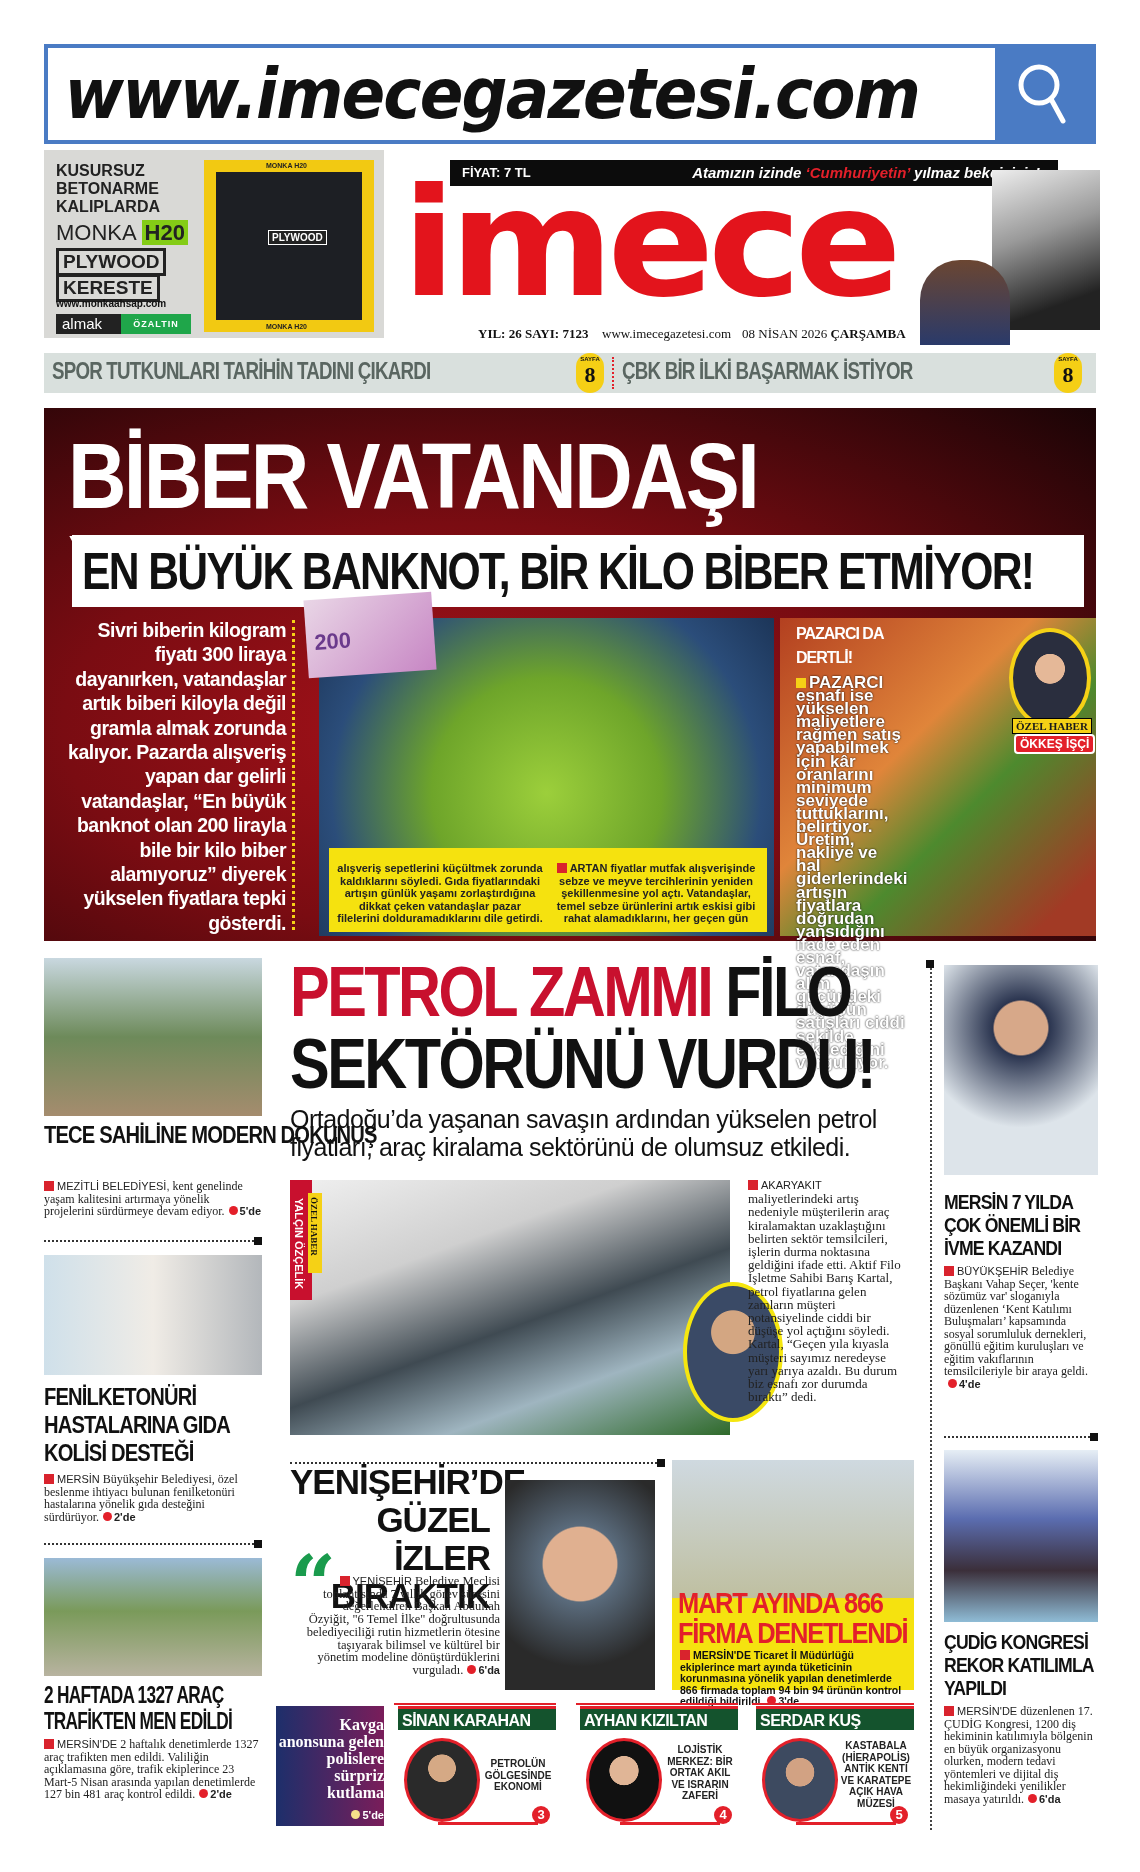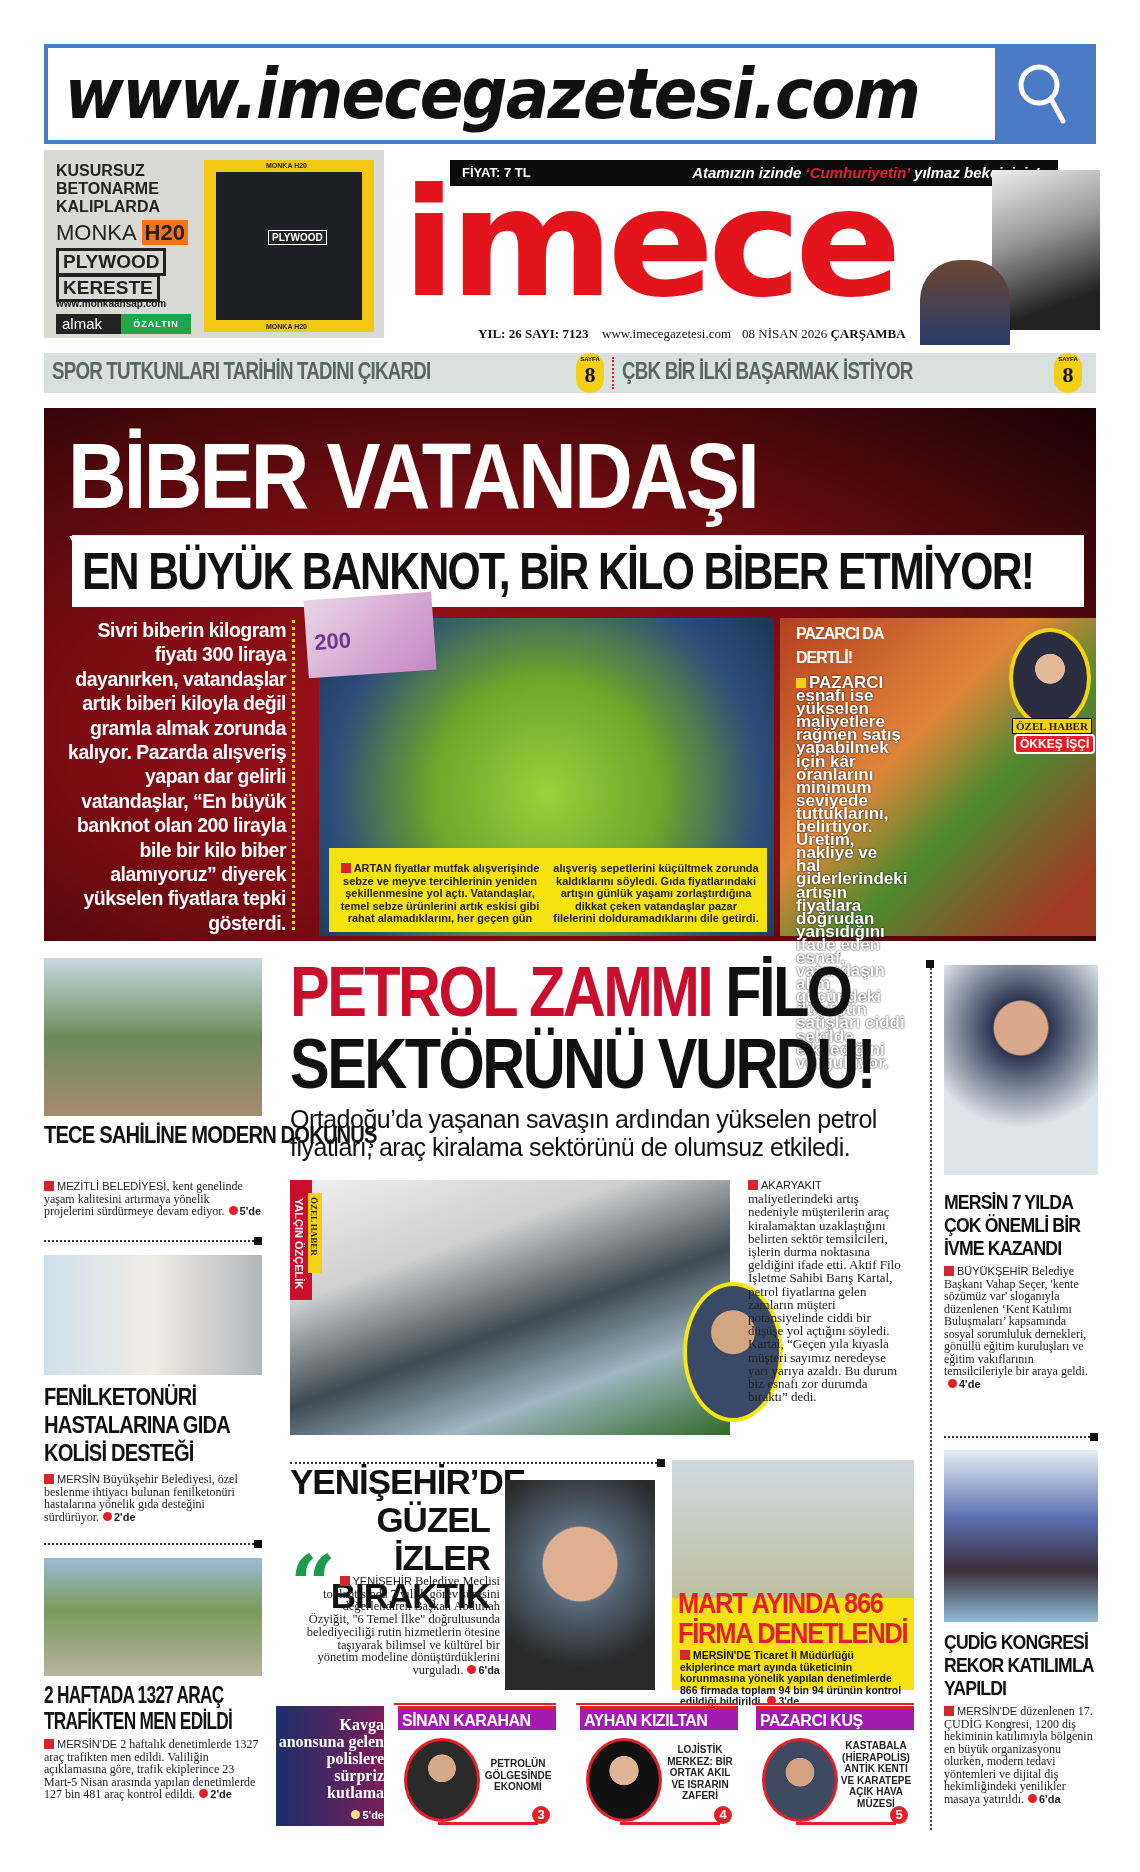--- a/index.html
+++ b/index.html
@@ -6,21 +6,21 @@
 body{width:1140px;height:1872px;background:#fff;font-family:"Liberation Sans",sans-serif;position:relative;overflow:hidden;color:#111}
 .abs{position:absolute}
 
 #searchbar{left:44px;top:44px;width:1052px;height:100px;border:4px solid #4a7bc4;background:#fff;display:flex}
 #searchbar .url{flex:1;font-size:70px;font-weight:900;font-style:italic;color:#111;padding-left:18px;line-height:92px;letter-spacing:-2px;font-family:"DejaVu Sans",sans-serif;transform:scaleX(.92);transform-origin:left}
 #searchbar .btn{width:182px;background:#4a7bc4;display:flex;align-items:center;justify-content:center}
 
 #ad{left:44px;top:150px;width:340px;height:188px;background:#d9d9d6;overflow:hidden}
 #ad .txt{left:12px;top:12px;font-weight:900;font-size:16px;line-height:18px;color:#222}
 #ad .mh{left:12px;top:70px;font-size:22px;color:#222}
-#ad .mh b{background:#f97316;padding:0 3px}
+#ad .mh b{background:#84cc16;padding:0 3px}
 #ad .box{left:12px;border:3px solid #222;font-weight:900;font-size:19px;padding:0 4px;color:#222}
 #ad .web{left:12px;top:148px;font-size:10px;font-weight:700}
 #ad .negna{left:12px;top:164px;width:65px;height:20px;background:#222;color:#fff;font-size:15px;line-height:20px;padding-left:6px}
 #ad .ozal{left:77px;top:164px;width:70px;height:20px;background:#1fa64a;color:#fff;font-size:9px;line-height:20px;text-align:center;font-weight:700;letter-spacing:1px}
 #ad .frame{left:160px;top:10px;width:170px;height:172px;border:12px solid #f2c912;background:#1d1f24}
 #ad .frame span{position:absolute;font-size:7px;font-weight:700;color:#222}
 #ad .ply{left:52px;top:58px;background:#222;color:#fff;border:1px solid #fff;font-size:10px;font-weight:900;padding:1px 3px}
 
 #mast{left:400px;top:150px;width:700px;height:195px}
 #topbar{left:50px;top:10px;width:608px;height:26px;background:#0c0c0c;color:#fff}
@@ -82,21 +82,21 @@
 #quotes{left:290px;top:1545px;font-size:80px;line-height:80px;color:#1a9b4d;font-family:"DejaVu Serif",serif;font-weight:900}
 #yeni-body{left:300px;top:1575px;width:200px;text-align:right;font-size:12.5px;line-height:12.7px}
 #ozyigit{left:505px;top:1480px;width:150px;height:210px;background:radial-gradient(circle at 50% 40%,#e0b090 0 25%,#5a6b7c 26%,#2a2a2a 70%)}
 #mart{left:672px;top:1460px;width:242px;height:230px;background:linear-gradient(#cfd9e0 0%,#bfbfa0 60%,#f5e20f 60%)}
 #mart .h{left:6px;top:128px;font-size:30px;line-height:30px;color:#e3202a;font-weight:900;letter-spacing:-1.5px;transform:scaleX(.85);transform-origin:left;white-space:nowrap}
 #mart .b{left:8px;top:190px;width:230px;font-size:10.5px;line-height:11.5px;font-weight:700}
 
 #kavga{left:276px;top:1706px;width:108px;height:120px;background:linear-gradient(90deg,#1d2f6b,#7a1d5a);color:#fff;text-align:right;font-family:"Liberation Serif",serif;font-weight:700;font-size:16px;line-height:17px;padding-top:10px}
 #kavga .r{font-family:"Liberation Sans",sans-serif;font-size:11px;margin-top:6px}
 .col{top:1706px;width:158px;height:122px}
-.col .name{left:0;top:0;width:158px;height:24px;background:#a21caf;color:#fff;font-weight:900;font-size:16px;line-height:24px;padding-left:4px;letter-spacing:-.5px;border-top:3px solid #e3202a}
+.col .name{left:0;top:0;width:158px;height:24px;background:#14532d;color:#fff;font-weight:900;font-size:16px;line-height:24px;padding-left:4px;letter-spacing:-.5px;border-top:3px solid #e3202a}
 .col .name:before{content:"";position:absolute;left:-4px;top:-6px;width:162px;border-top:2px solid #e3202a}
 .col .face{left:6px;top:32px;width:76px;height:84px;border:3px solid #e3202a;border-radius:50%}
 .col .title{left:84px;top:38px;width:72px;text-align:center;font-size:10px;line-height:11.5px;font-weight:900;color:#222}
 .col .num{left:134px;top:100px;width:18px;height:18px;border-radius:50%;background:#e3202a;color:#fff;text-align:center;font-size:13px;font-weight:900;line-height:18px}
 .col .line{left:40px;top:116px;width:100px;border-top:3px solid #e3202a}
 
 .rcol{left:944px;width:154px}
 #vline{left:930px;top:960px;height:870px;border-left:2px dotted #444}
 #vtop{left:926px;top:960px;width:8px;height:8px;background:#111}
 </style>
@@ -158,22 +158,22 @@
   <div id="subh" class="abs">
       <span>EN BÜYÜK BANKNOT, BİR KİLO BİBER ETMİYOR!</span>
     </div>
   <div id="lede" class="abs">Sivri biberin kilogram fiyatı 300 liraya dayanırken, vatandaşlar artık biberi kiloyla değil gramla almak zorunda kalıyor. Pazarda alışveriş yapan dar gelirli vatandaşlar, “En büyük banknot olan 200 lirayla bile bir kilo biber alamıyoruz” diyerek yükselen fiyatlara tepki gösterdi.</div>
   <div id="dots1" class="abs"></div>
   <div id="peppers" class="abs"></div>
   <div id="banknote" class="abs">
       <span>200</span>
     </div>
   <div id="cap" class="abs">
+    <div>alışveriş sepetlerini küçültmek zorunda kaldıklarını söyledi. Gıda fiyatlarındaki artışın günlük yaşamı zorlaştırdığına dikkat çeken vatandaşlar pazar filelerini dolduramadıklarını dile getirdi.</div>
     <div><span class="sq"></span><b>ARTAN</b><span> fiyatlar mutfak alışverişinde sebze ve meyve tercihlerinin yeniden şekillenmesine yol açtı. Vatandaşlar, temel sebze ürünlerini artık eskisi gibi rahat alamadıklarını, her geçen gün</span></div>
-    <div>alışveriş sepetlerini küçültmek zorunda kaldıklarını söyledi. Gıda fiyatlarındaki artışın günlük yaşamı zorlaştırdığına dikkat çeken vatandaşlar pazar filelerini dolduramadıklarını dile getirdi.</div>
   </div>
   <div id="market" class="abs"></div>
   <div id="paz-h" class="abs" style="width:120px">PAZARCI DA DERTLİ!</div>
   <div id="paz-t" class="abs"><span class="sqy"></span><b>PAZARCI</b><span> esnafı ise yükselen maliyetlere rağmen satış yapabilmek için kâr oranlarını minimum seviyede tuttuklarını, belirtiyor. Üretim, nakliye ve hal giderlerindeki artışın fiyatlara doğrudan yansıdığını ifade eden esnaf, vatandaşın alım gücündeki düşüşün satışları ciddi şekilde etkilediğini vurguluyor.</span></div>
   <div id="okkes" class="abs"></div>
   <div id="ozh" class="abs">ÖZEL HABER</div>
   <div id="okk" class="abs">ÖKKEŞ İŞÇİ</div>
 </div>
 
 <div class="abs lcol photo" style="top:958px;height:158px;background:linear-gradient(#c9d8e0,#6d8a5a 50%,#a58c6e)"></div>
@@ -243,21 +243,21 @@
   <div class="abs num">3</div>
 </div>
 <div class="abs col" style="left:580px">
   <div class="abs name">AYHAN KIZILTAN</div>
   <div class="abs face" style="background:radial-gradient(circle at 50% 38%,#e0b596 0 24%,#111 25%)"></div>
   <div class="abs title">LOJİSTİK MERKEZ: BİR ORTAK AKIL VE ISRARIN ZAFERİ</div>
   <div class="abs line"></div>
   <div class="abs num">4</div>
 </div>
 <div class="abs col" style="left:756px">
-  <div class="abs name">PAZARCI KUŞ</div>
+  <div class="abs name">SERDAR KUŞ</div>
   <div class="abs face" style="background:radial-gradient(circle at 50% 40%,#d2a283 0 24%,#3d4a60 25%)"></div>
   <div class="abs title" style="top:34px">KASTABALA (HİERAPOLİS) ANTİK KENTİ VE KARATEPE AÇIK HAVA MÜZESİ</div>
   <div class="abs line"></div>
   <div class="abs num">5</div>
 </div>
 
 <div id="vline" class="abs"></div>
 <div id="vtop" class="abs"></div>
 <div class="abs rcol photo" style="top:965px;height:210px;background:radial-gradient(circle at 50% 30%,#d7a889 0 16%,#2b3550 17%,#dde4ea 60%)"></div>
 <div class="abs rcol hd" style="top:1190px;font-size:21px;line-height:23px">

